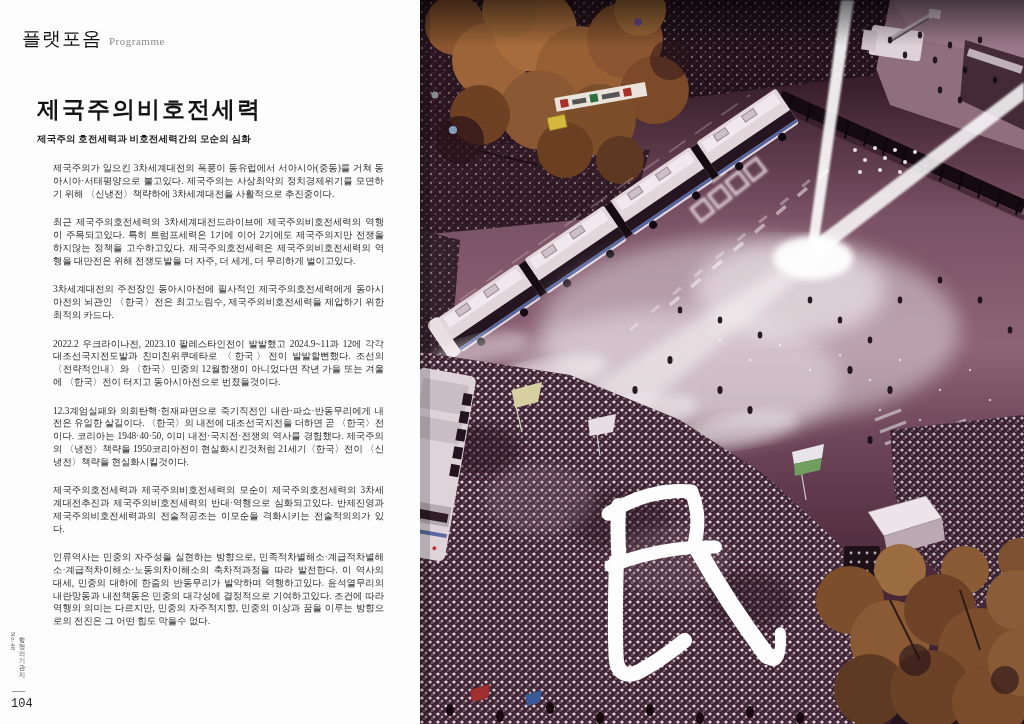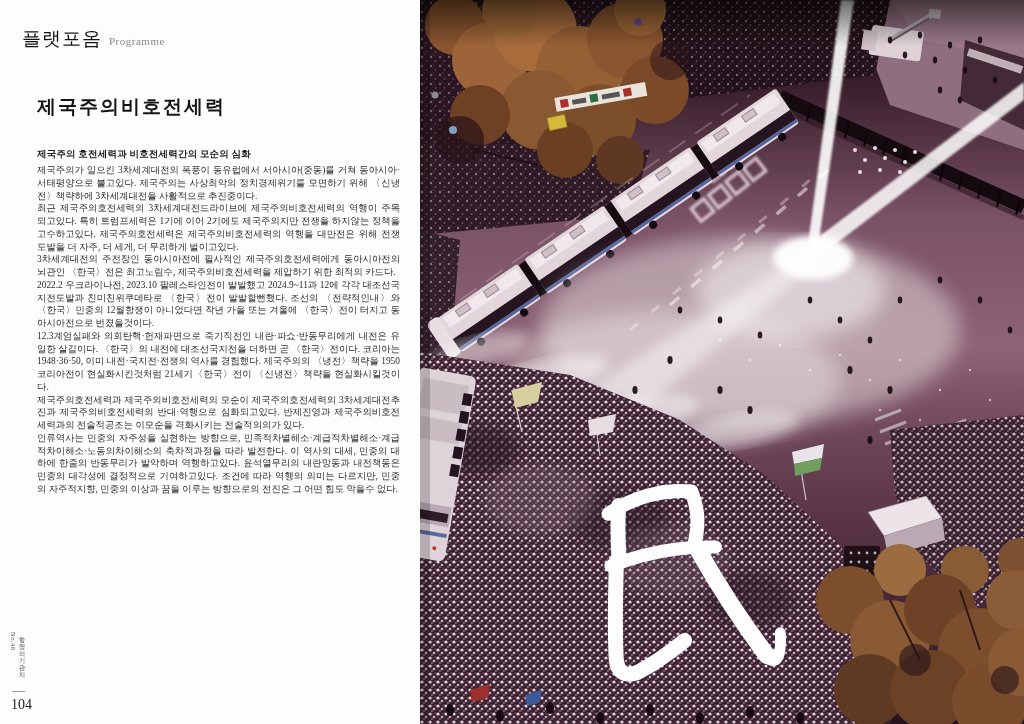--- a/index.html
+++ b/index.html
@@ -4,29 +4,29 @@
 <style>
   html,body{margin:0;padding:0;width:1024px;height:724px;overflow:hidden;background:#e8e8e8;}
   .spread{position:relative;width:1024px;height:724px;display:flex;background:#f97316;
           font-family:"Liberation Serif","DejaVu Serif",serif;}
   
   .page-left{position:relative;width:420px;height:724px;background:#fdfdfd;flex:0 0 420px;}
   .kicker{position:absolute;left:22px;top:26px;white-space:nowrap;}
   .kicker .kr{font-size:19px;letter-spacing:1px;color:#111;font-weight:500;}
   .kicker .en{font-size:11px;color:#8a8a8a;margin-left:7px;letter-spacing:.5px;}
   .text-col{position:absolute;left:37px;top:94px;width:363px;height:600px;overflow:hidden;}
-  h1.title{font-size:19px;font-weight:600;letter-spacing:2px;color:#141414;margin:0 0 28px 0;}
+  h1.title{font-size:23px;font-weight:600;letter-spacing:2px;color:#141414;margin:0 0 8px 0;}
   h2.subhead{font-size:9.5px;font-weight:bold;color:#1a1a1a;margin:0 0 3px 0;letter-spacing:.2px;}
-  .body-text p{margin:0;font-size:9.4px;line-height:12.75px;color:#2b2b2b;
+  .body-text p{margin:16px;font-size:9.4px;line-height:12.75px;color:#2b2b2b;
                text-align:justify;text-justify:inter-character;word-break:break-all;}
   .spine{position:absolute;left:10px;top:632px;height:54px;writing-mode:vertical-rl;
          font-size:6.5px;color:#4a4a4a;letter-spacing:.5px;}
   .foot-rule{position:absolute;left:12px;top:691px;width:13px;height:1px;background:#9a9a9a;}
-  .page-number{position:absolute;left:11px;top:697px;font-size:14px;color:#222;
-               font-family:Liberation Serif, serif;text-align:center;}
+  .page-number{position:absolute;left:11px;top:697px;font-size:12px;color:#222;
+               font-family:Liberation Mono, monospace;text-align:center;}
   
   .page-right{position:relative;width:604px;height:724px;flex:0 0 604px;overflow:hidden;}
   .page-right svg{display:block;width:604px;height:724px;}
   .sr-only{position:absolute;width:1px;height:1px;overflow:hidden;clip:rect(0 0 0 0);white-space:nowrap;}
 </style>
 </head>
 <body>
 
 <div class="spread">
 
@@ -35,21 +35,21 @@
       <span class="kr">플랫포옴</span><span class="en">Programme</span>
     </div>
     <div class="text-col">
       <h1 class="title">제국주의비호전세력</h1>
       <h2 class="subhead">제국주의 호전세력과 비호전세력간의 모순의 심화</h2>
       <div class="body-text">
         <p>제국주의가 일으킨 3차세계대전의 폭풍이 동유럽에서 서아시아(중동)를 거쳐 동아시아·서태평양으로 불고있다. 제국주의는 사상최악의 정치경제위기를 모면하기 위해 〈신냉전〉책략하에 3차세계대전을 사활적으로 추진중이다.</p>
         <p>최근 제국주의호전세력의 3차세계대전드라이브에 제국주의비호전세력의 역행이 주목되고있다. 특히 트럼프세력은 1기에 이어 2기에도 제국주의지만 전쟁을 하지않는 정책을 고수하고있다. 제국주의호전세력은 제국주의비호전세력의 역행을 대만전은 위해 전쟁도발을 더 자주, 더 세게, 더 무리하게 벌이고있다.</p>
         <p>3차세계대전의 주전장인 동아시아전에 필사적인 제국주의호전세력에게 동아시아전의 뇌관인 〈한국〉전은 최고노림수, 제국주의비호전세력을 제압하기 위한 최적의 카드다.</p>
         <p>2022.2 우크라이나전, 2023.10 팔레스타인전이 발발했고 2024.9~11과 12에 각각 대조선국지전도발과 친미친위쿠데타로 〈한국〉전이 발발할뻔했다. 조선의 〈전략적인내〉와 〈한국〉민중의 12월항쟁이 아니었다면 작년 가을 또는 겨울에 〈한국〉전이 터지고 동아시아전으로 번졌을것이다.</p>
-        <p>12.3계엄실패와 의회탄핵·헌재파면으로 죽기직전인 내란·파쇼·반동무리에게 내전은 유일한 살길이다. 〈한국〉의 내전에 대조선국지전을 더하면 곧 〈한국〉전이다. 코리아는 1948·36·50, 이미 내전·국지전·전쟁의 역사를 경험했다. 제국주의의 〈냉전〉책략을 1950코리아전이 현실화시킨것처럼 21세기〈한국〉전이 〈신냉전〉책략을 현실화시킬것이다.</p>
+        <p>12.3계엄실패와 의회탄핵·헌재파면으로 죽기직전인 내란·파쇼·반동무리에게 내전은 유일한 살길이다. 〈한국〉의 내전에 대조선국지전을 더하면 곧 〈한국〉전이다. 코리아는 1948·40·50, 이미 내전·국지전·전쟁의 역사를 경험했다. 제국주의의 〈냉전〉책략을 1950코리아전이 현실화시킨것처럼 21세기〈한국〉전이 〈신냉전〉책략을 현실화시킬것이다.</p>
         <p>제국주의호전세력과 제국주의비호전세력의 모순이 제국주의호전세력의 3차세계대전추진과 제국주의비호전세력의 반대·역행으로 심화되고있다. 반제진영과 제국주의비호전세력과의 전술적공조는 이모순을 격화시키는 전술적의의가 있다.</p>
         <p>인류역사는 민중의 자주성을 실현하는 방향으로, 민족적차별해소·계급적차별해소·계급적차이해소·노동의차이해소의 축차적과정을 따라 발전한다. 이 역사의 대세, 민중의 대하에 한줌의 반동무리가 발악하며 역행하고있다. 윤석열무리의 내란망동과 내전책동은 민중의 대각성에 결정적으로 기여하고있다. 조건에 따라 역행의 의미는 다르지만, 민중의 자주적지향, 민중의 이상과 꿈을 이루는 방향으로의 전진은 그 어떤 힘도 막을수 없다.</p>
       </div>
     </div>
     <div class="spine">항쟁의기관지 No.48</div>
     <div class="foot-rule"></div>
     <div class="page-number">104</div>
   </section>
 
   <section class="page-right">

